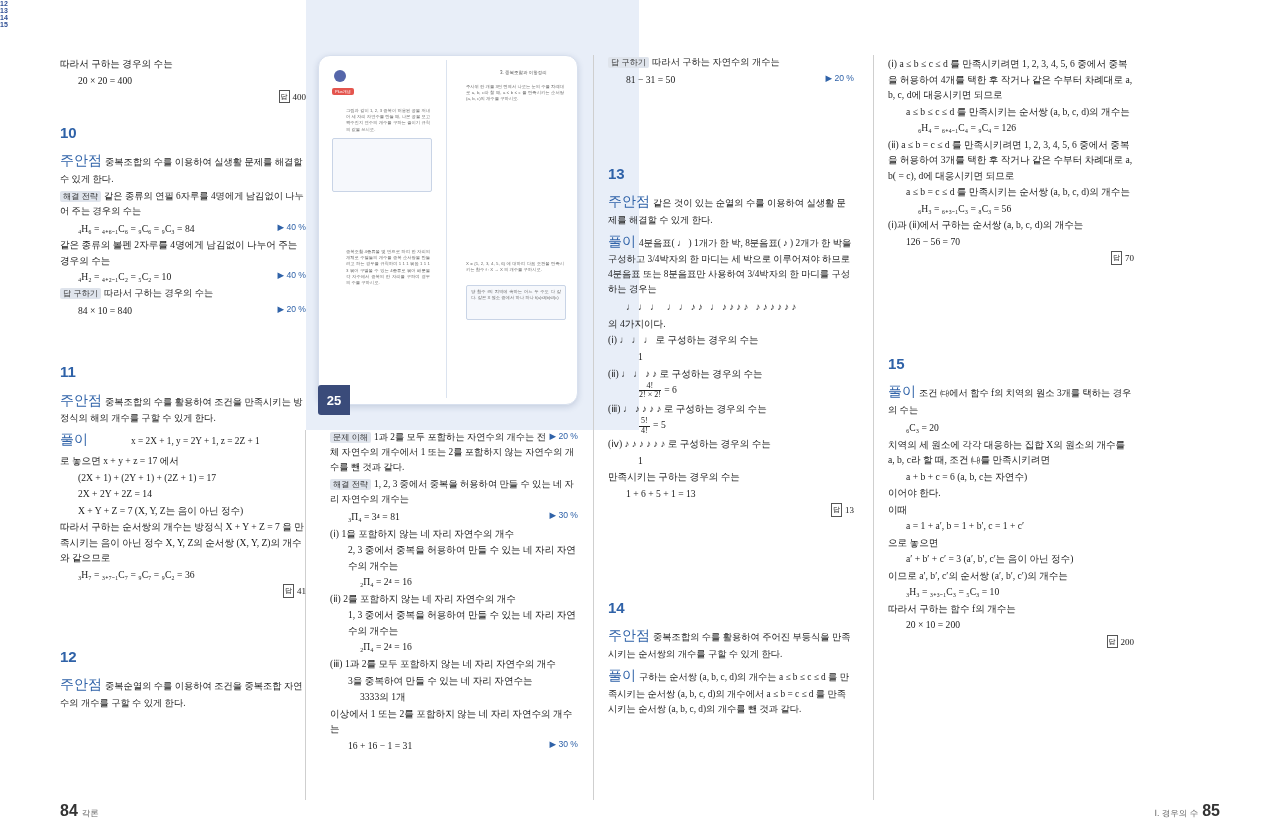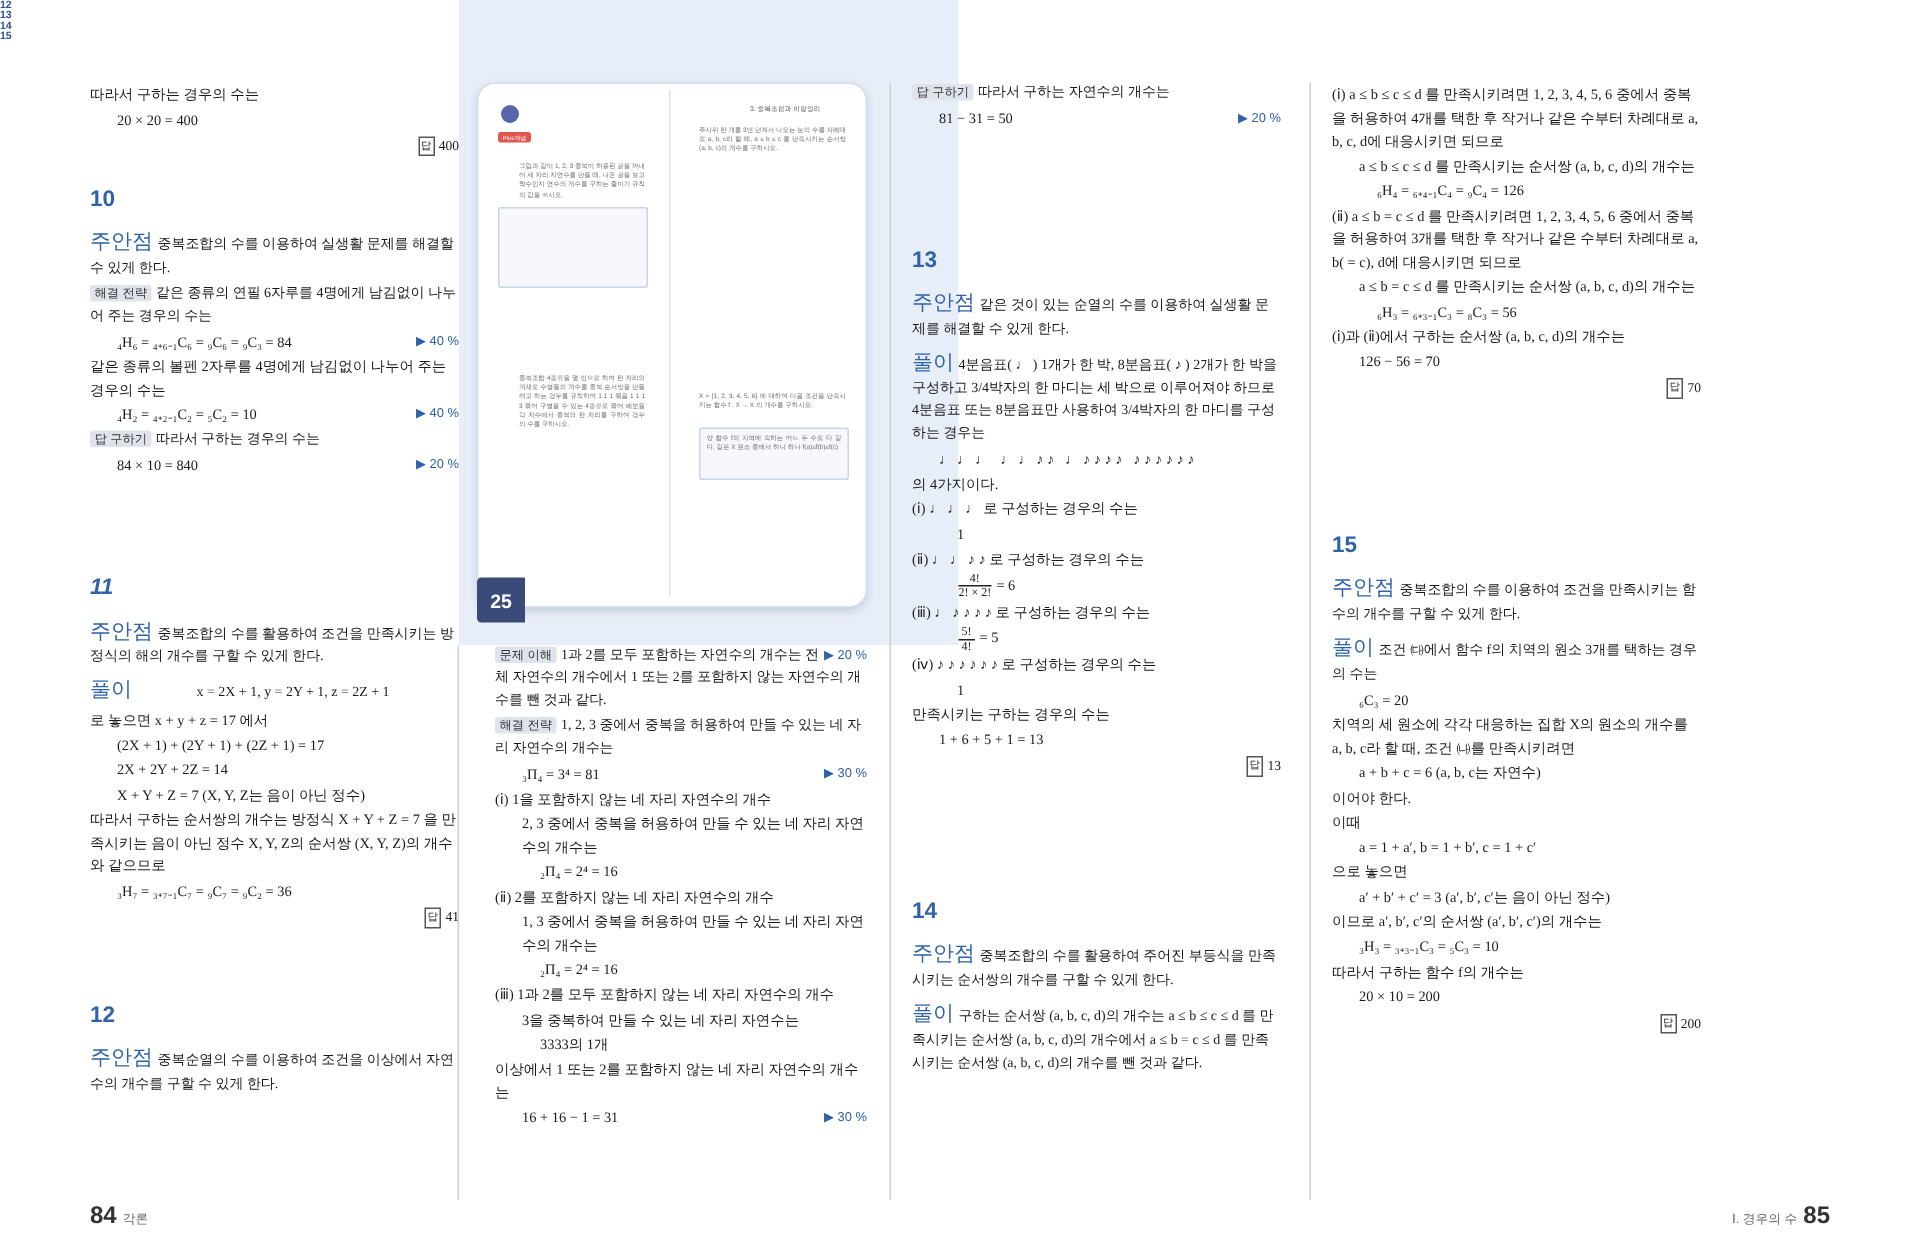--- a/index.html
+++ b/index.html
@@ -268,38 +268,38 @@
       <span class="tag-gray">해결 전략</span><span>같은 종류의 연필 6자루를 4명에게 남김없이 나누어 주는 경우의 수는</span>
     </div>
     <div class="line indent1 clearfix"><span class="pct">▶ 40 %</span><span>₄H₆ = ₄₊₆₋₁C₆ = ₉C₆ = ₉C₃ = 84</span></div>
     <div class="line">같은 종류의 볼펜 2자루를 4명에게 남김없이 나누어 주는 경우의 수는</div>
     <div class="line indent1 clearfix"><span class="pct">▶ 40 %</span><span>₄H₂ = ₄₊₂₋₁C₂ = ₅C₂ = 10</span></div>
     <div class="tagline">
       <span class="tag-gray">답 구하기</span><span>따라서 구하는 경우의 수는</span>
     </div>
     <div class="line indent1 clearfix"><span class="pct">▶ 20 %</span><span>84 × 10 = 840</span></div>
 
-    <div class="qnum" style="margin-top:62px;font-style:italic;">11</div>
+    <div class="qnum" style="margin-top:42px;">11</div>
     <div class="tagline">
       <span class="tag-bar">주안점</span><span>중복조합의 수를 활용하여 조건을 만족시키는 방정식의 해의 개수를 구할 수 있게 한다.</span>
     </div>
     <div class="tagline">
       <span class="tag-bar">풀이</span><span class="indent3">x = 2X + 1,  y = 2Y + 1,  z = 2Z + 1</span>
     </div>
     <div class="line">로 놓으면 x + y + z = 17 에서</div>
     <div class="line indent1">(2X + 1) + (2Y + 1) + (2Z + 1) = 17</div>
     <div class="line indent1">2X + 2Y + 2Z = 14</div>
     <div class="line indent1">X + Y + Z = 7 (X, Y, Z는 음이 아닌 정수)</div>
     <div class="line">따라서 구하는 순서쌍의 개수는 방정식 X + Y + Z = 7 을 만족시키는 음이 아닌 정수 X, Y, Z의 순서쌍 (X, Y, Z)의 개수와 같으므로</div>
     <div class="line indent1">₃H₇ = ₃₊₇₋₁C₇ = ₉C₇ = ₉C₂ = 36</div>
     <div class="ans"><span class="ansbox">답</span><span>41</span></div>
 
     <div class="qnum" style="margin-top:46px;">12</div>
     <div class="tagline">
-      <span class="tag-bar">주안점</span><span>중복순열의 수를 이용하여 조건을 이상에서 자연수의 개수를 구할 수 있게 한다.</span>
+      <span class="tag-bar">주안점</span><span>중복순열의 수를 이용하여 조건을 중복조합 자연수의 개수를 구할 수 있게 한다.</span>
     </div>
   </div>
 
   <div class="col col-2">
     <div class="tagline clearfix">
       <span class="pct">▶ 20 %</span>
       <span class="tag-gray">문제 이해</span><span>1과 2를 모두 포함하는 자연수의 개수는 전체 자연수의 개수에서 1 또는 2를 포함하지 않는 자연수의 개수를 뺀 것과 같다.</span>
     </div>
     <div class="tagline">
       <span class="tag-gray">해결 전략</span><span>1, 2, 3 중에서 중복을 허용하여 만들 수 있는 네 자리 자연수의 개수는</span>
@@ -376,23 +376,20 @@
     <div class="line indent1">a ≤ b ≤ c ≤ d 를 만족시키는 순서쌍 (a, b, c, d)의 개수는</div>
     <div class="line indent2">₆H₄ = ₆₊₄₋₁C₄ = ₉C₄ = 126</div>
     <div class="line">(ⅱ) a ≤ b = c ≤ d 를 만족시키려면 1, 2, 3, 4, 5, 6 중에서 중복을 허용하여 3개를 택한 후 작거나 같은 수부터 차례대로 a, b( = c), d에 대응시키면 되므로</div>
     <div class="line indent1">a ≤ b = c ≤ d 를 만족시키는 순서쌍 (a, b, c, d)의 개수는</div>
     <div class="line indent2">₆H₃ = ₆₊₃₋₁C₃ = ₈C₃ = 56</div>
     <div class="line">(ⅰ)과 (ⅱ)에서 구하는 순서쌍 (a, b, c, d)의 개수는</div>
     <div class="line indent1">126 − 56 = 70</div>
     <div class="ans"><span class="ansbox">답</span><span>70</span></div>
 
     <div class="qnum" style="margin-top:86px;">15</div>
-    <div class="tagline">
-      <span class="tag-bar">주안점</span><span>중복조합의 수를 이용하여 조건을 만족시키는 함수의 개수를 구할 수 있게 한다.</span>
-    </div>
     <div class="tagline">
       <span class="tag-bar">풀이</span><span>조건 ㈐에서 함수 f의 치역의 원소 3개를 택하는 경우의 수는</span>
     </div>
     <div class="line indent1">₆C₃ = 20</div>
     <div class="line">치역의 세 원소에 각각 대응하는 집합 X의 원소의 개수를 a, b, c라 할 때, 조건 ㈏를 만족시키려면</div>
     <div class="line indent1">a + b + c = 6 (a, b, c는 자연수)</div>
     <div class="line">이어야 한다.</div>
     <div class="line">이때</div>
     <div class="line indent1">a = 1 + a′, b = 1 + b′, c = 1 + c′</div>
     <div class="line">으로 놓으면</div>

